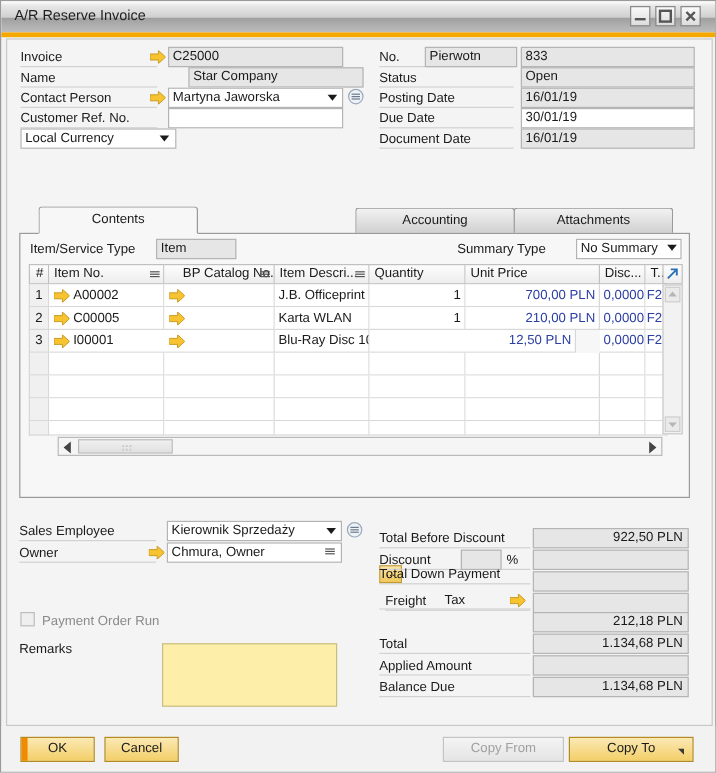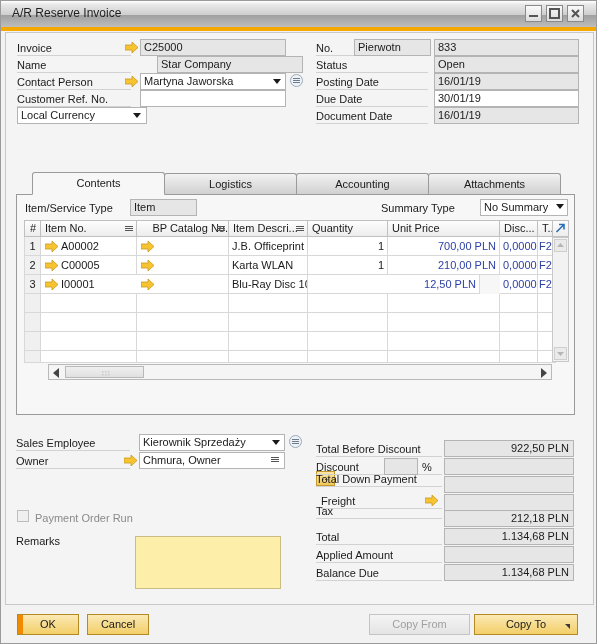--- a/index.html
+++ b/index.html
@@ -342,21 +342,20 @@
     <div class="lbl lbl-under" style="left:310px; top:59px; width:112px;">Due Date</div>
     <div class="fld white" style="left:428px; top:57px; width:145px;">30/01/19</div>
 
     <div class="lbl lbl-under" style="left:310px; top:76px; width:112px;">Document Date</div>
     <div class="fld" style="left:428px; top:74px; width:145px;">16/01/19</div>
 
   </div>
 
   <div id="tabstrip">
     <div class="tab active" style="left:16px; width:133px; top:-1px;"><span>Contents</span></div>
-    <div class="tab" style="left:148px; width:133px;"><span>Logistics</span></div>
     <div class="tab" style="left:280px; width:133px;"><span>Accounting</span></div>
     <div class="tab" style="left:412px; width:133px;"><span>Attachments</span></div>
   </div>
 
   <div id="tab-panel">
 
     <div class="lbl" style="left:8px; top:6px;text-align:center;">Item/Service Type</div>
     <div class="fld" style="left:113px; top:4px; width:67px;">Item</div>
 
     <div class="lbl" style="left:364px; top:6px;">Summary Type</div>
@@ -543,21 +542,21 @@
 
   <div class="totrow-lbl" style="left:315px; top:471px; width:126px;">Total Down Payment</div>
   <div class="fld right" style="left:443px; top:475px; width:130px;"></div>
 
   <div class="totrow-lbl" style="left:320px; top:493px; width:121px;">Freight</div>
   <svg class="arrow-gold" style="left:424px; top:494px;" viewBox="0 0 13 11">
       <path d="M0 3 H7 V0 L13 5.5 L7 11 V8 H0 Z" fill="#f7c331" stroke="#c79a20" stroke-width="0.8"></path>
     </svg>
   <div class="fld right" style="left:443px; top:493px; width:130px;"></div>
 
-  <div class="totrow-lbl" style="left:315px; top:503px; width:126px;">Tax</div>
+  <div class="totrow-lbl" style="left:315px; top:492px; width:126px;text-align:center;">Tax</div>
   <div class="fld right" style="left:443px; top:509px; width:130px;">212,18 PLN</div>
 
   <div class="totrow-lbl" style="left:315px; top:529px; width:126px;">Total</div>
   <div class="fld right" style="left:443px; top:527px; width:130px;">1.134,68 PLN</div>
 
   <div class="totrow-lbl" style="left:315px; top:547px; width:126px;">Applied Amount</div>
   <div class="fld right" style="left:443px; top:545px; width:130px;"></div>
 
   <div class="totrow-lbl" style="left:315px; top:565px; width:126px;">Balance Due</div>
   <div class="fld right" style="left:443px; top:563px; width:130px;">1.134,68 PLN</div>

